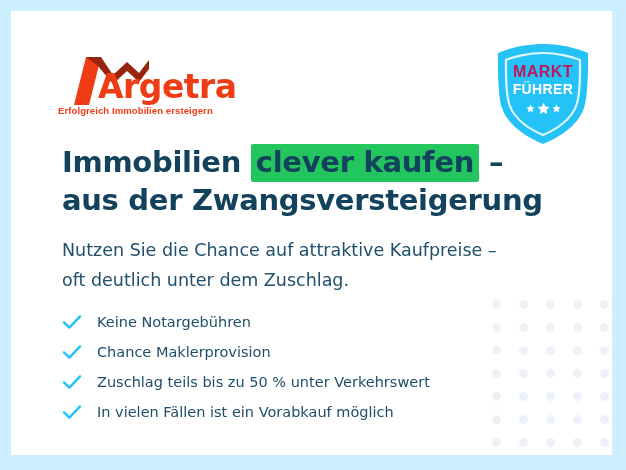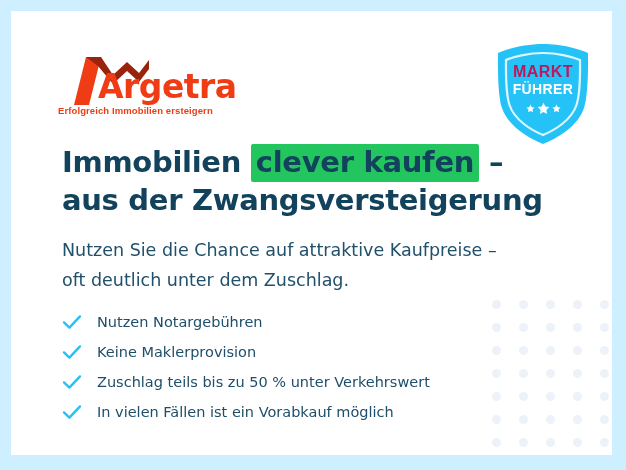--- a/index.html
+++ b/index.html
@@ -304,29 +304,29 @@
       <span class="sub-line">oft deutlich unter dem Zuschlag.</span>
     </div>
 
     <div id="benefit-list">
         <div class="benefit-item">
           <span class="benefit-check">
             <svg width="20" height="16" viewBox="0 0 20 16">
               <path d="M2 8.4 L7.4 13.6 L18 2.4" fill="none" stroke="#25c2f7" stroke-width="2.4" stroke-linecap="round" stroke-linejoin="round"></path>
             </svg>
           </span>
-          <span class="benefit-label">Nutzen Notargebühren</span>
+          <span class="benefit-label">Keine Notargebühren</span>
         </div>
         <div class="benefit-item">
           <span class="benefit-check">
             <svg width="20" height="16" viewBox="0 0 20 16">
               <path d="M2 8.4 L7.4 13.6 L18 2.4" fill="none" stroke="#25c2f7" stroke-width="2.4" stroke-linecap="round" stroke-linejoin="round"></path>
             </svg>
           </span>
-          <span class="benefit-label">Keine Maklerprovision</span>
+          <span class="benefit-label">Chance Maklerprovision</span>
         </div>
         <div class="benefit-item">
           <span class="benefit-check">
             <svg width="20" height="16" viewBox="0 0 20 16">
               <path d="M2 8.4 L7.4 13.6 L18 2.4" fill="none" stroke="#25c2f7" stroke-width="2.4" stroke-linecap="round" stroke-linejoin="round"></path>
             </svg>
           </span>
           <span class="benefit-label">Zuschlag teils bis zu 50 % unter Verkehrswert</span>
         </div>
         <div class="benefit-item">

